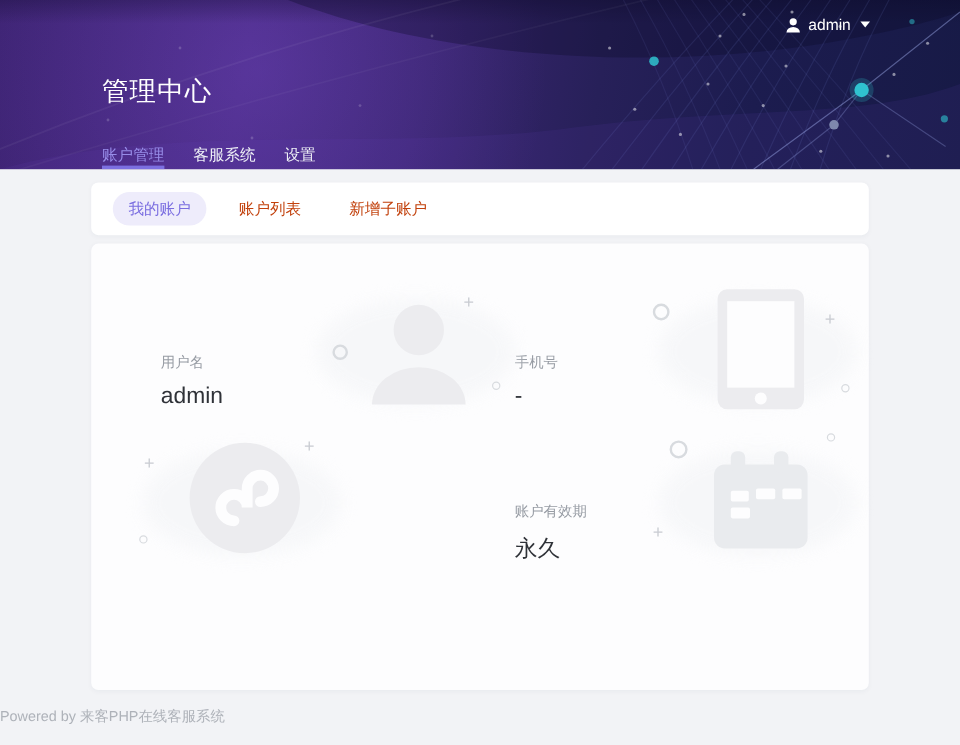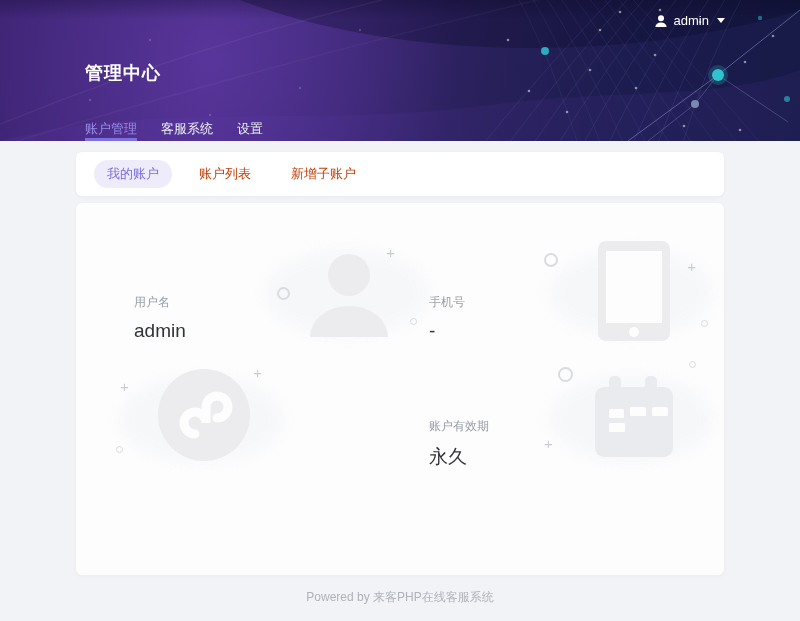--- a/index.html
+++ b/index.html
@@ -28,21 +28,21 @@
     display:flex; align-items:center; gap:6px;
     color:#fff; font-size:13px; cursor:pointer; z-index:3;
   }
   .caret {
     width:0; height:0; margin-left:2px;
     border-left:4px solid transparent; border-right:4px solid transparent;
     border-top:5px solid #fff;
   }
   .hero-title {
     position:absolute; left:85px; top:61px; z-index:2;
-    color:#fff; font-size:18px; font-weight:700; letter-spacing:1px;
+    color:#fff; font-size:22px; font-weight:400; letter-spacing:1px;
   }
   .hero-tabs {
     position:absolute; left:85px; bottom:0; z-index:2;
     display:flex; column-gap:24px;
   }
   .hero-tab {
     color:#eef0f6; font-size:13px; cursor:pointer;
     border-bottom:3px solid transparent;
   }
   .hero-tab.active { color:#978ce8; border-bottom-color:#7c6fe0; }
@@ -92,21 +92,21 @@
   .c2 .d-plus  { right:8px; top:20px; }
   .c2 .d-dot   { right:-4px; bottom:22px; width:7px; height:7px; border-width:1.5px; }
   .c3 .d-plus1 { left:-14px; top:14px; }
   .c3 .d-plus2 { right:12px; top:0px; }
   .c3 .d-dot   { left:-18px; bottom:22px; width:7px; height:7px; border-width:1.5px; }
   .c4 .d-ring  { left:-6px; top:2px; width:15px; height:15px; }
   .c4 .d-dot   { right:8px; top:-4px; width:7px; height:7px; border-width:1.5px; }
   .c4 .d-plus  { left:-20px; bottom:24px; }
 
   .footer {
-    text-align:center; margin-top:14px; font-size:12px; color:#aeb2b9;
+    text-align:left; margin-top:14px; font-size:12px; color:#aeb2b9;
   }
 </style>
 </head>
 <body>
 
 <header class="hero">
   <svg class="hero-deco" viewBox="0 0 800 141" preserveAspectRatio="none">
     <path d="M0 141 C150 100 320 128 480 106 C620 88 720 100 800 70 L800 141 Z" fill="rgba(110,70,200,0.10)"></path>
     <path d="M240 0 C360 46 520 58 660 40 C720 32 770 20 800 10 L800 0 Z" fill="rgba(10,10,35,0.30)"></path>
     <g>

